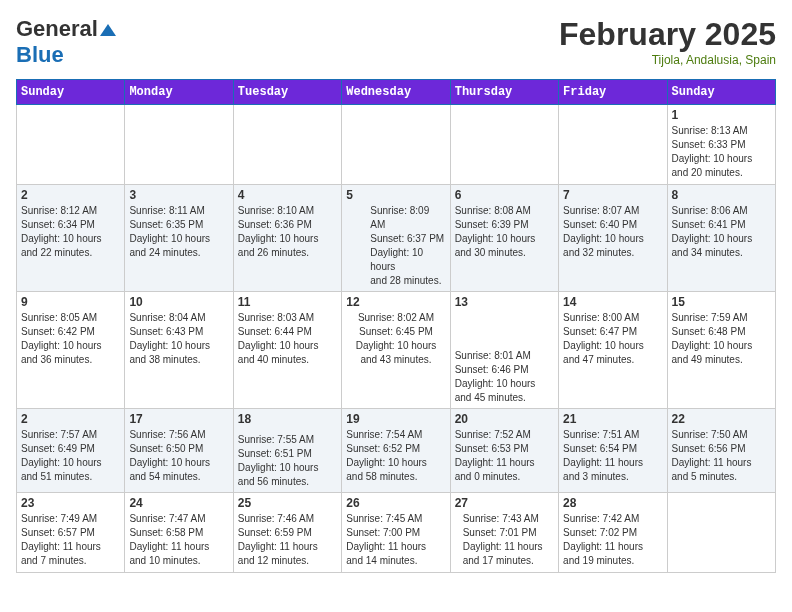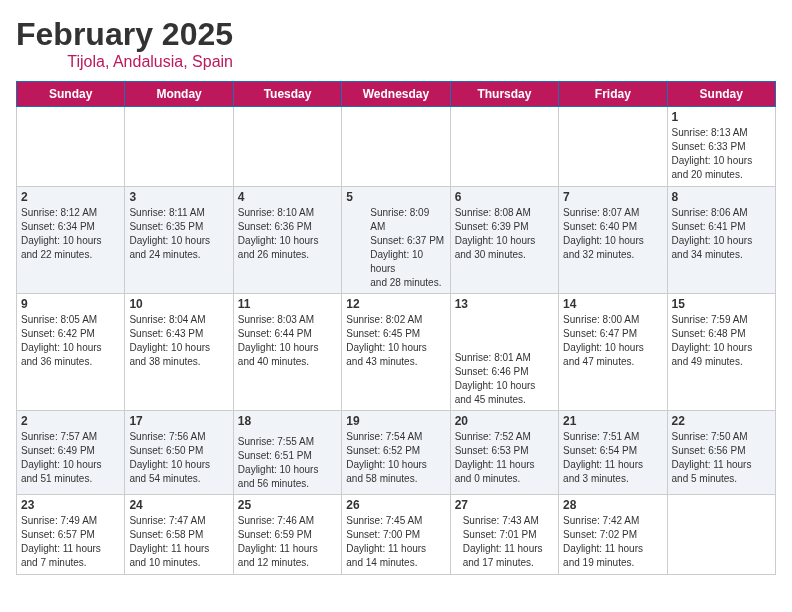--- a/index.html
+++ b/index.html
@@ -23,36 +23,37 @@
     }
     .title-area {
       text-align: right;
     }
     .main-title {
       font-size: 32px;
       font-weight: bold;
       color: #333;
     }
     .sub-title {
-      font-size: 16px;
-      color: #be185d;
+      font-size: 12px;
+      color: #4d7c0f;
     }
     .calendar {
       width: 100%;
       border-collapse: collapse;
       font-size: 11px;
     }
     .calendar th {
-      background: #be185d;
+      background: #6d28d9;
       color: #fff;
       padding: 5px 4px;
-      text-align: center;
+      text-align: left;
       font-size: 12px;
       font-weight: bold;
       border: 1px solid #1a6eb5;
+      font-family: Liberation Mono, monospace;
     }
     .calendar td {
       border: 1px solid #ccc;
       vertical-align: top;
       padding: 3px 4px;
       width: calc(100% / 7);
       min-height: 80px;
       height: 80px;
     }
     .day-number {
@@ -71,20 +72,26 @@
       background: #f9f9f9;
     }
     
     .row-even td { background: #ffffff; }
     .row-odd td { background: #f0f4f8; }
   </style>
 </head>
 <body>
 
 <div class="header-area">
+  <div class="logo">
+    <div style="font-size:22px;font-weight:bold;color:#333;line-height:1.2;">
+      General<span style="display:inline-block;width:0;height:0;border-left:8px solid transparent;border-right:8px solid transparent;border-bottom:12px solid #1a6eb5;margin-left:2px;vertical-align:middle;"></span>
+    </div>
+    <div style="font-size:22px;font-weight:bold;color:#1a6eb5;line-height:1.2;">Blue</div>
+  </div>
   <div class="title-area">
     <div class="main-title">February 2025</div>
     <div class="sub-title">Tijola, Andalusia, Spain</div>
   </div>
 </div>
 
 <table class="calendar">
   <thead>
     <tr>
       <th>Sunday</th>
@@ -180,21 +187,21 @@
         </td>
         <td>
           <span class="day-number">11</span>
           <div class="day-info" style="white-space: pre-line;">Sunrise: 8:03 AM
 Sunset: 6:44 PM
 Daylight: 10 hours
 and 40 minutes.</div>
         </td>
         <td>
           <span class="day-number">12</span>
-          <div class="day-info" style="white-space: pre-line;">Sunrise: 8:02 AM
+          <div class="day-info" style="white-space: pre-line; text-align: center;">Sunrise: 8:02 AM
 Sunset: 6:45 PM
 Daylight: 10 hours
 and 43 minutes.</div>
         </td>
         <td>
           <span class="day-number">13</span>
           <div class="day-info" style="white-space: pre-line; margin-top: 40px;">Sunrise: 8:01 AM
 Sunset: 6:46 PM
 Daylight: 10 hours
 and 45 minutes.</div>

